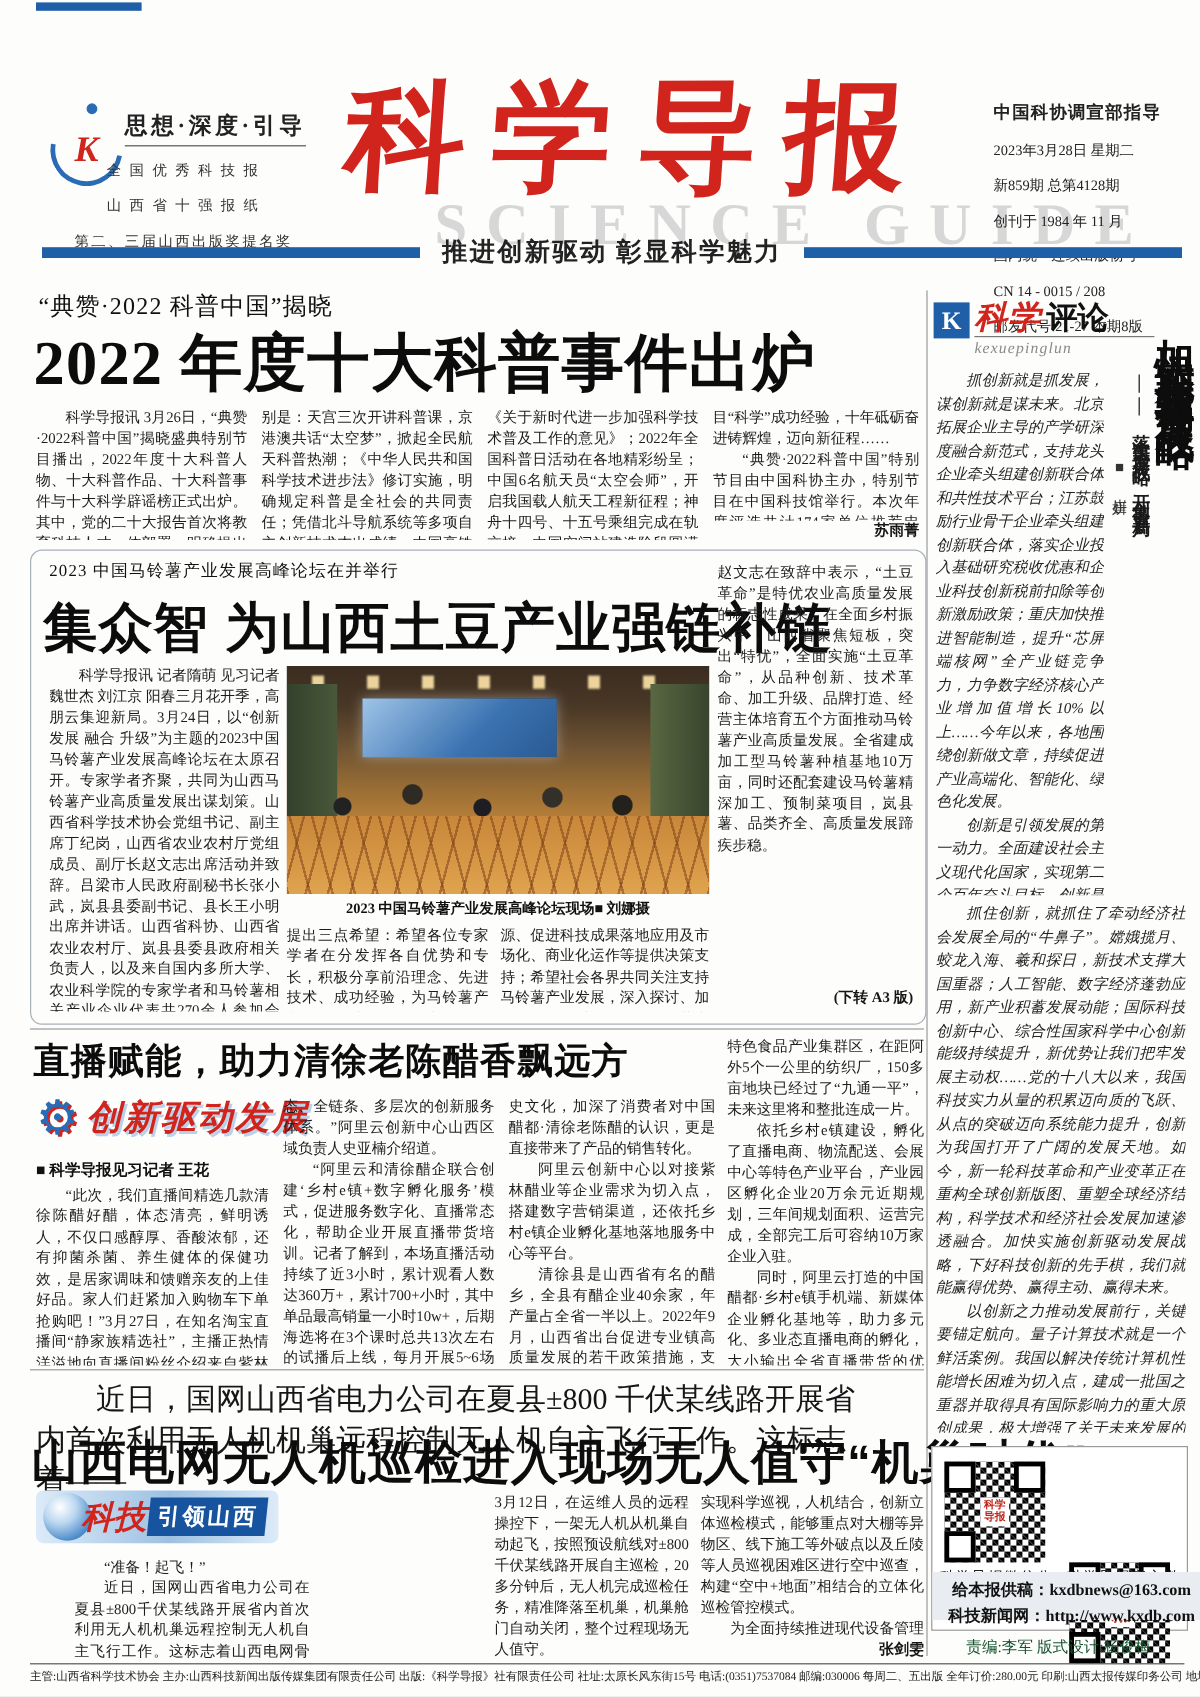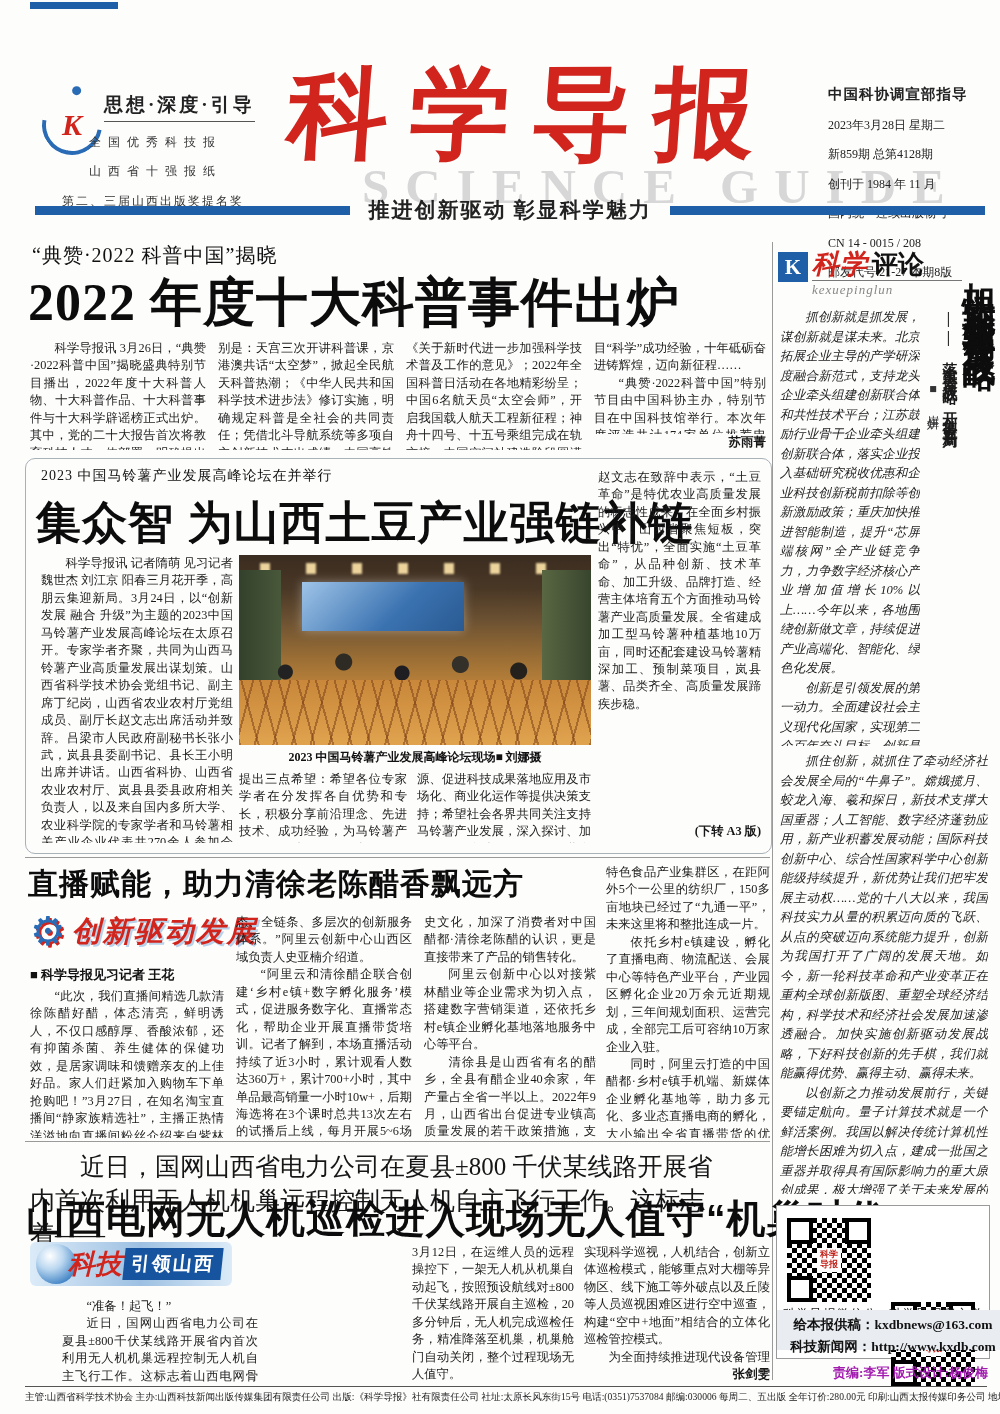--- a/index.html
+++ b/index.html
@@ -82,21 +82,21 @@
   .qr{position:relative;background-color:#fff;
       background-image:linear-gradient(45deg,#000 25%,transparent 25%,transparent 75%,#000 75%),
                        linear-gradient(45deg,#000 25%,transparent 25%,transparent 75%,#000 75%);
       background-size:10px 10px;background-position:0 0,5px 5px;}
   .qr .f{position:absolute;width:18px;height:18px;border:4px solid #000;background:#fff;}
   .qr .f.tl{top:0;left:0;} .qr .f.tr{top:0;right:0;} .qr .f.bl{bottom:0;left:0;}
   .qr .ctr{position:absolute;inset:30px;background:#fff;display:flex;align-items:center;justify-content:center;
            color:#c0251c;font-weight:bold;font-size:9px;text-align:center;line-height:1.1;}
   .qr-label{font-size:12.5px;text-align:center;color:#222;letter-spacing:1px;}
   .contact{background:#e9edf1;text-align:center;font-weight:bold;font-size:13.5px;line-height:1.6;color:#111;padding-top:4px;}
-  .editors{font-size:13px;font-weight:bold;text-align:right;color:#a21caf;}
+  .editors{font-size:13px;font-weight:normal;text-align:center;color:#14532d;}
   .footer{font-size:9.6px;color:#222;white-space:nowrap;border-top:1px solid #555;padding-top:4px;}
   .jump{font-size:12.3px;font-weight:bold;text-align:right;}
 </style>
 </head>
 <body>
 
 <div class="page">
 
   <div class="abs blue-bar" style="left:30px;top:2px;width:88px;height:7px;"></div>
 

